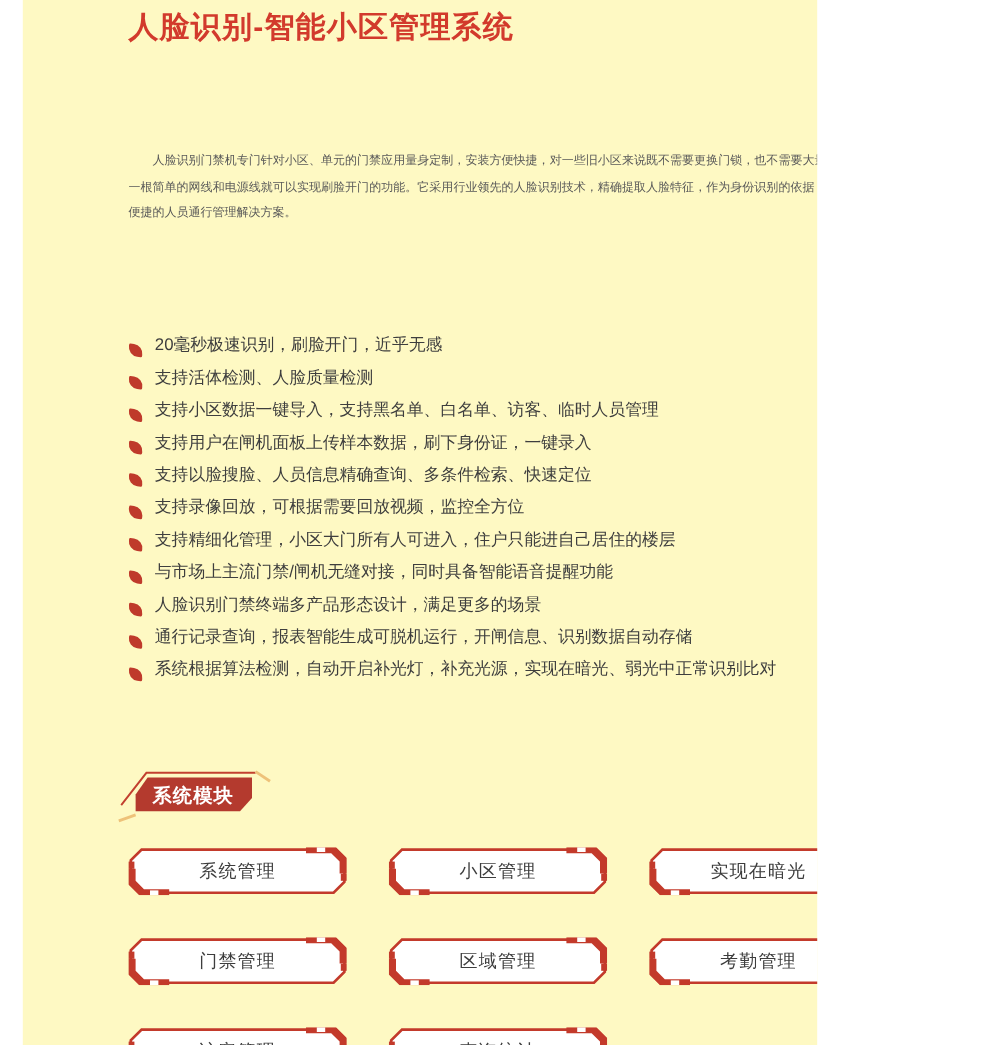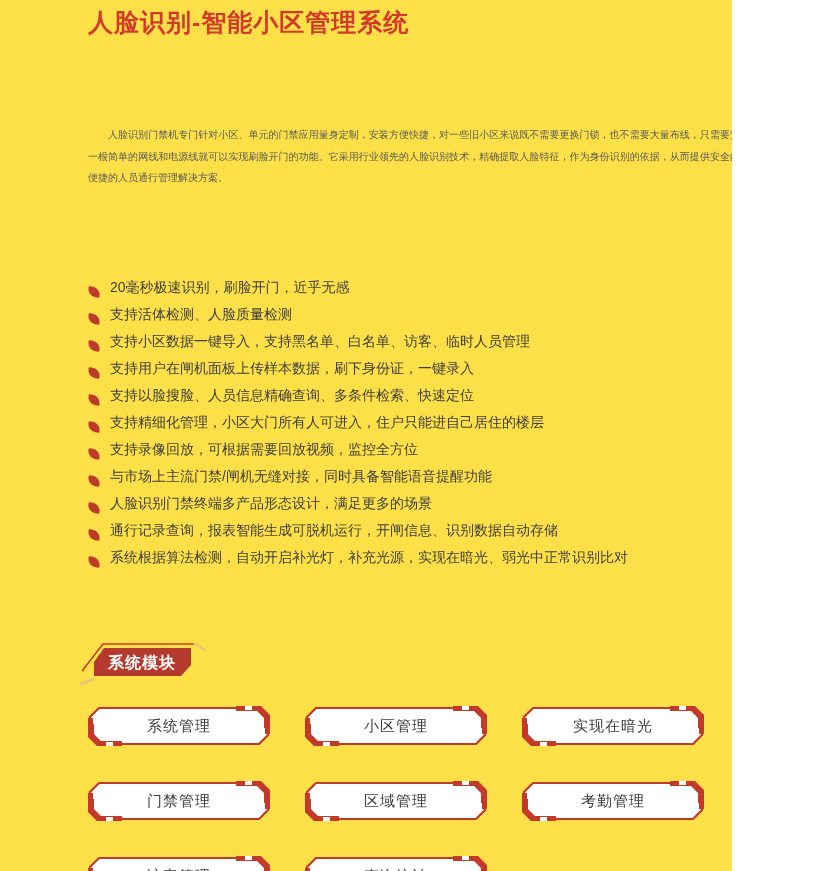--- a/index.html
+++ b/index.html
@@ -1,18 +1,19 @@
 <!DOCTYPE html>
 <html style="--title-red: #d23a2c; --badge-red: #b43a2e; --outline-red: #c2402f; --gold: #eec279; --bullet-red: #bf3a2b; --button-red: #c33a2b; --paragraph-gray: #595959; --list-gray: #3e3e3e;"><head>
 <meta charset="utf-8">
 <style>
   html,body{margin:0;padding:0;background:#fff;}
   .page{
-    position:relative;width:732px;height:871px;background:#fde047;overflow:hidden;
+    position:relative;width:662px;height:871px;background:#fef9c3;overflow:hidden;
     font-family:"Liberation Sans","DejaVu Sans",sans-serif;
+    margin-left:19px;
   }
   .page-title{
     position:absolute;left:88px;top:6px;margin:0;
     font-size:25px;font-weight:bold;letter-spacing:1px;
     color:var(--title-red);
   }
   
   .badge{position:absolute;left:78px;width:135px;height:46px;}
   .badge svg{display:block;width:135px;height:46px;}
   .badge .bd-body{fill:var(--badge-red);}
@@ -88,25 +89,25 @@
     <li>
         <span class="leaf"></span>
         <span>支持用户在闸机面板上传样本数据，刷下身份证，一键录入</span>
       </li>
     <li>
         <span class="leaf"></span>
         <span>支持以脸搜脸、人员信息精确查询、多条件检索、快速定位</span>
       </li>
     <li>
         <span class="leaf"></span>
+        <span>支持录像回放，可根据需要回放视频，监控全方位</span>
+      </li>
+    <li>
+        <span class="leaf"></span>
         <span>支持精细化管理，小区大门所有人可进入，住户只能进自己居住的楼层</span>
-      </li>
-    <li>
-        <span class="leaf"></span>
-        <span>支持录像回放，可根据需要回放视频，监控全方位</span>
       </li>
     <li>
         <span class="leaf"></span>
         <span>与市场上主流门禁/闸机无缝对接，同时具备智能语音提醒功能</span>
       </li>
     <li>
         <span class="leaf"></span>
         <span>人脸识别门禁终端多产品形态设计，满足更多的场景</span>
       </li>
     <li>

